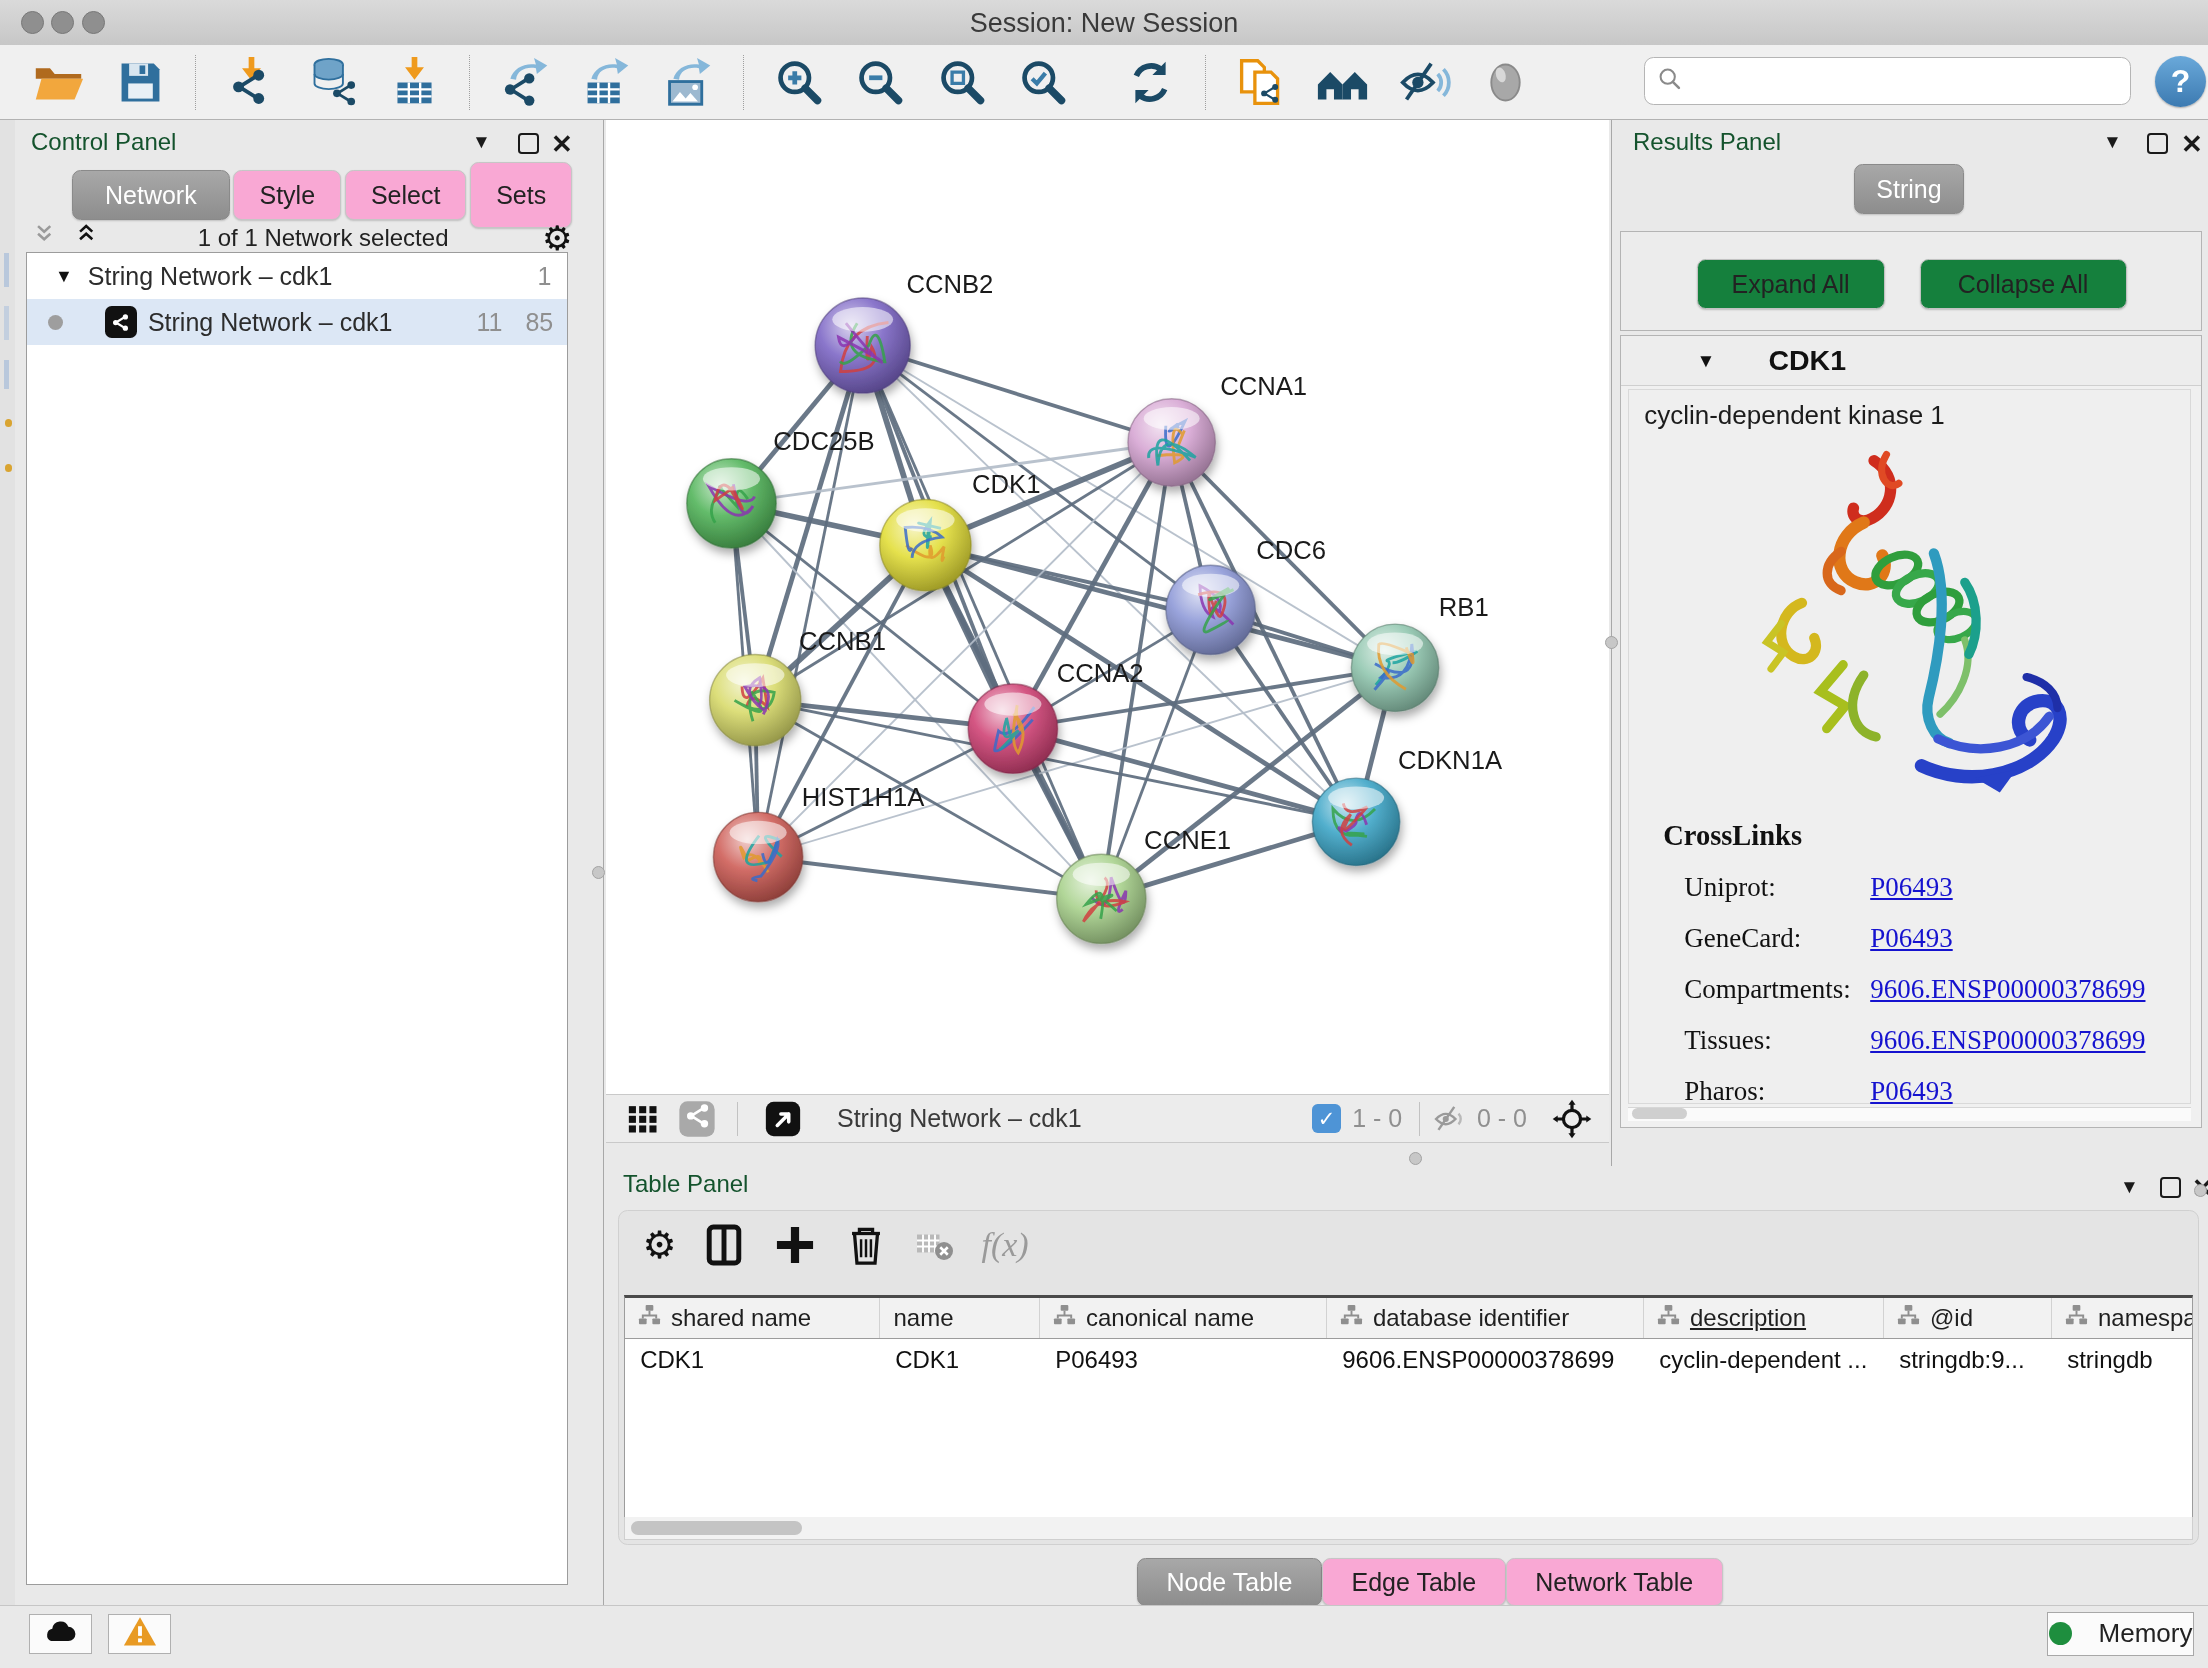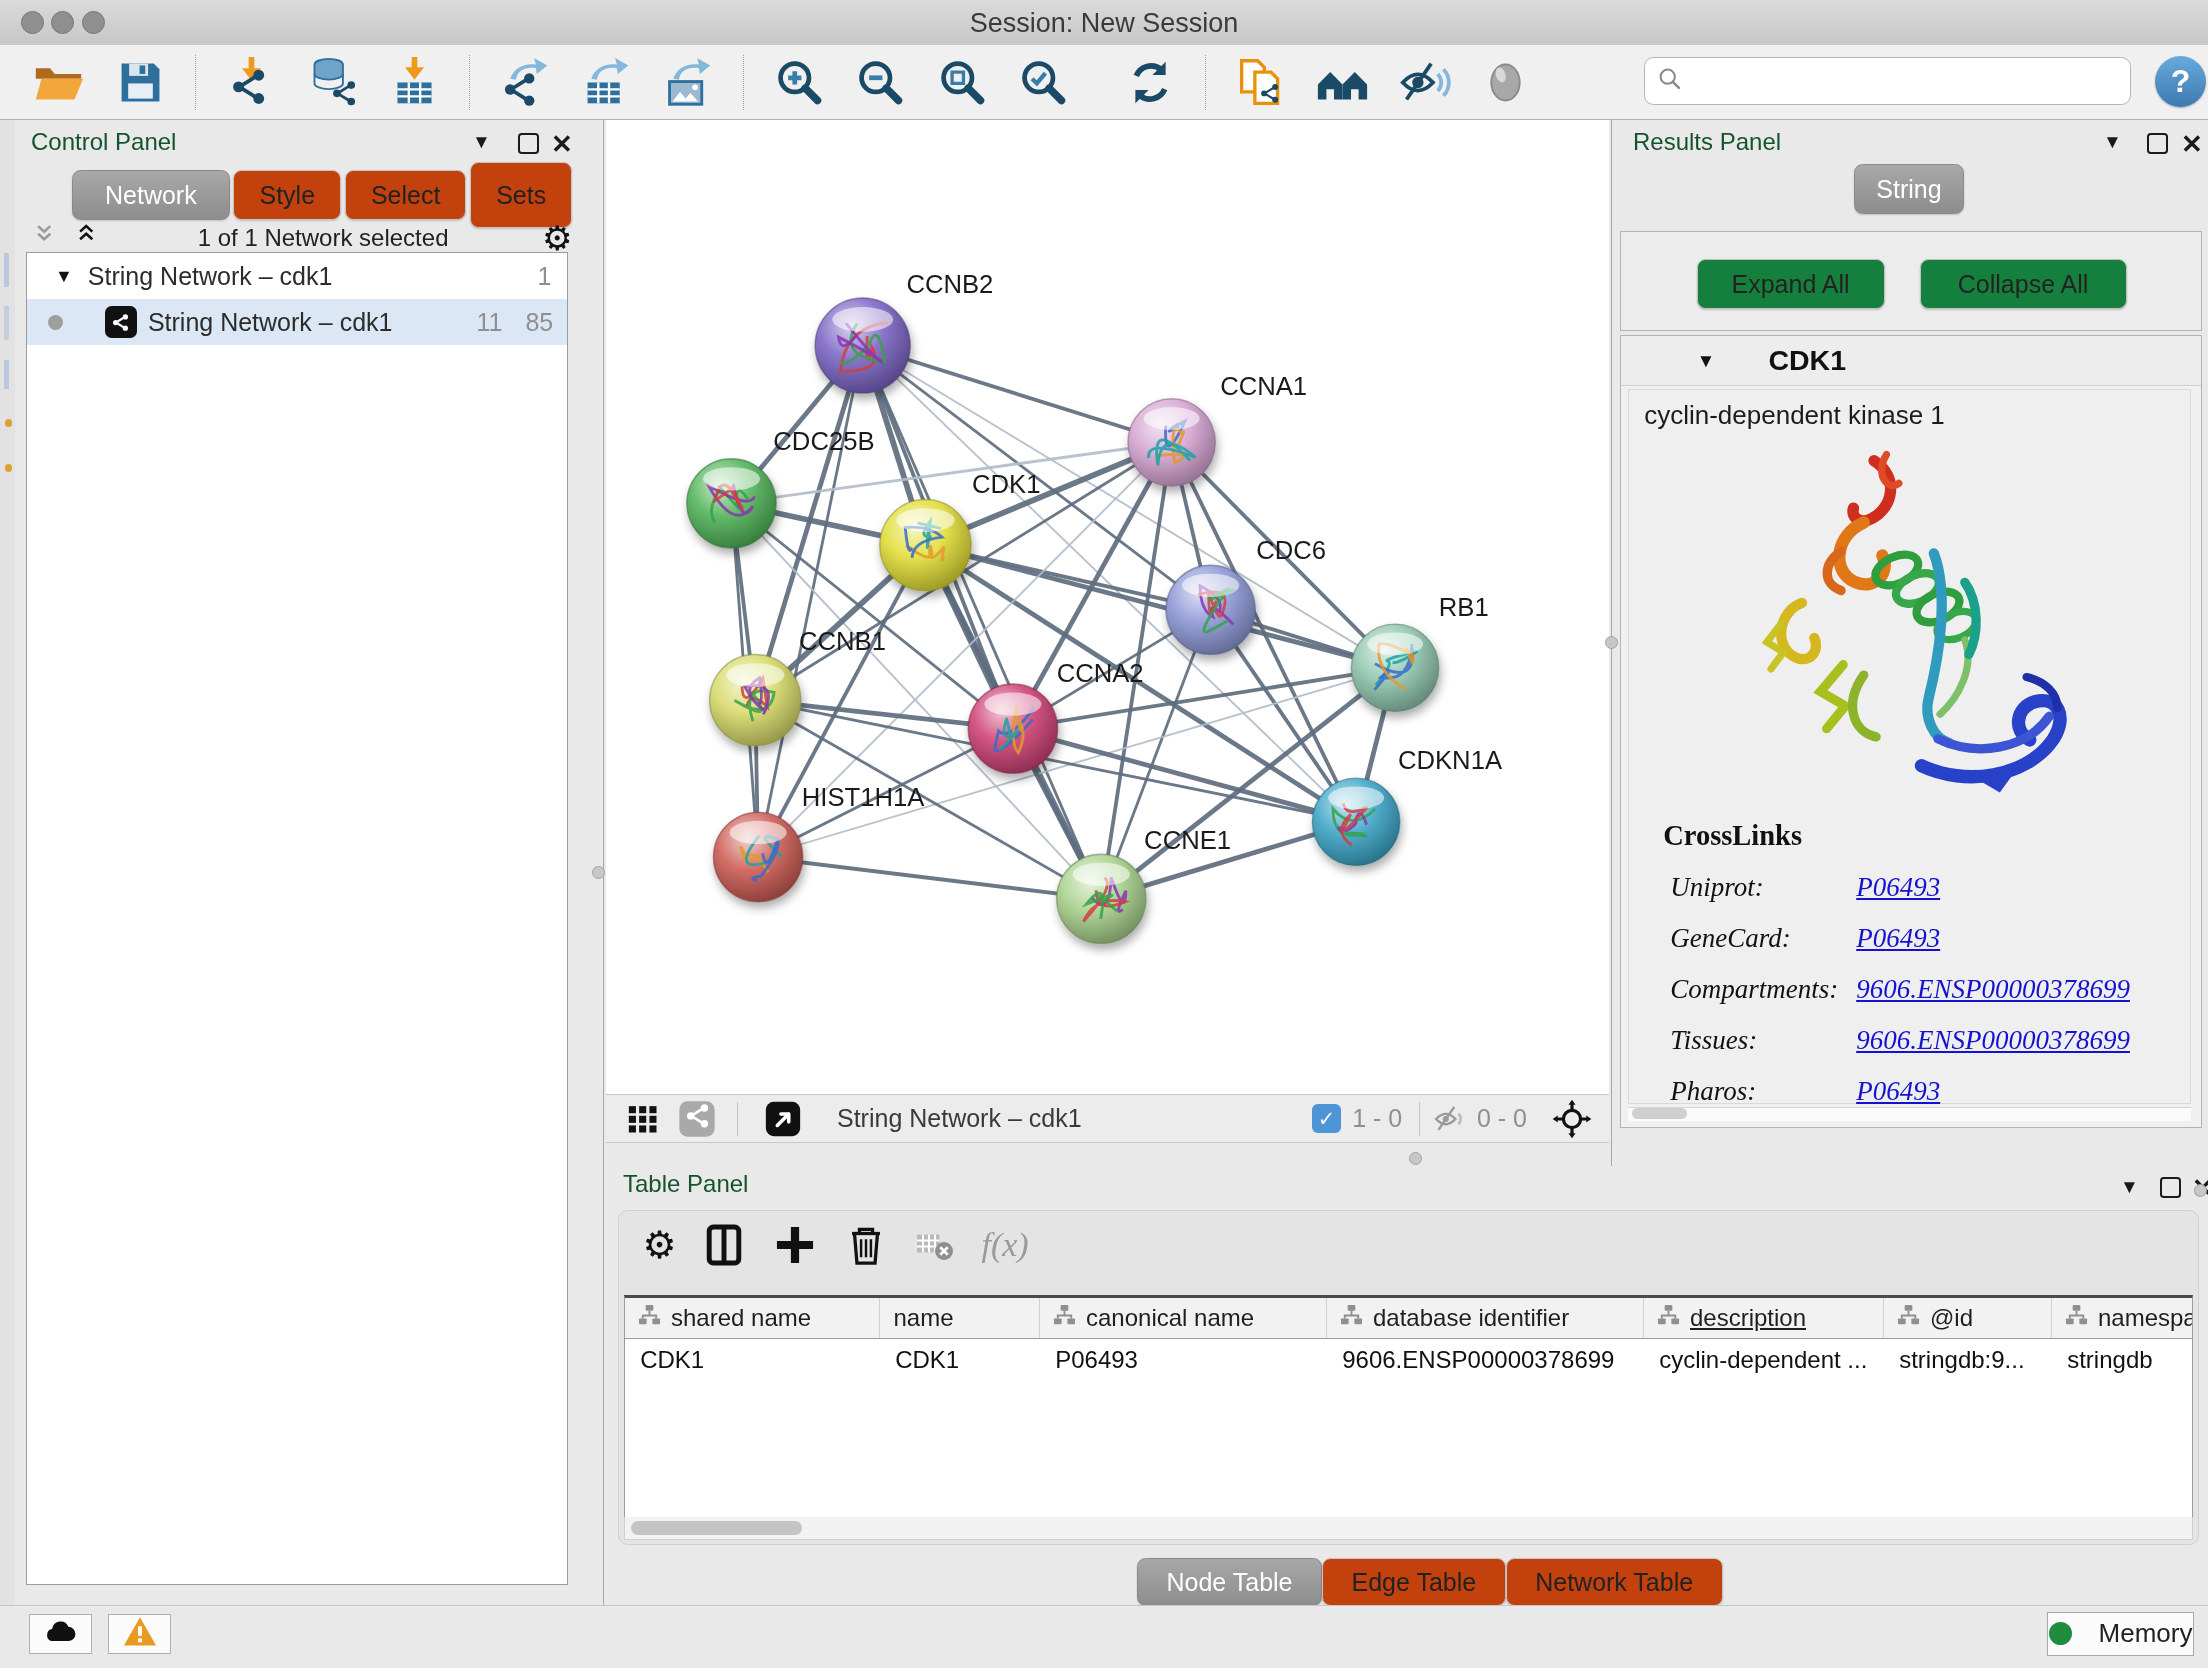--- a/index.html
+++ b/index.html
@@ -4,21 +4,21 @@
 <style>
   html,body{margin:0;padding:0;background:#e9e9e9;}
   #app{position:relative;width:2208px;height:1668px;overflow:hidden;
        font-family:"Liberation Sans",sans-serif;color:#2c2c2c;}
   .abs{position:absolute;}
   .hc{display:flex;align-items:center;}
   .vline-dot{border-left:1.9px dotted #9f9f9f;height:55px;}
   .panel-title{font-size:24px;color:#14532d;}
   .win-btn{font-size:23px;color:#1a1a1a;cursor:default;}
   .tab{display:flex;align-items:center;justify-content:center;font-size:25px;
-       border-radius:8.6px;border:1px solid #c6c6c6;background:#c2410c;color:#222;
+       border-radius:8.6px;border:1px solid #c6c6c6;background:#f9a8d4;color:#222;
        box-shadow:0 1px 1.9px rgba(0,0,0,.18);}
   .tab.sel{background:linear-gradient(#a8a8a8,#8d8d8d);color:#fff;border-color:#8a8a8a;}
   .btn{display:flex;align-items:center;justify-content:center;font-size:25px;
        background:#15803d;border:1px solid #c2c2c2;border-radius:8.6px;color:#222;
        box-shadow:0 1px 1.9px rgba(0,0,0,.2);}
   .graytxt{color:#8f8f8f;}
   .icon-btn{display:flex;align-items:center;justify-content:center;}
   .serif{font-family:"Liberation Serif",serif;}
   a.xlink{color:#1512cf;text-decoration:underline;font-family:"Liberation Serif",serif;}
   .hdrcell{display:flex;align-items:center;gap:9.5px;padding-left:13.3px;box-sizing:border-box;
@@ -622,21 +622,21 @@
             <path d="M238 196 C248 222,232 252,214 268" stroke="#7ec06a" stroke-width="7"></path>
             <path d="M238 140 C252 160,252 190,242 210" stroke="#1ba08c" stroke-width="9"></path>
             <path d="M208 112 C223 152,213 212,203 252 C198 272,208 292,223 296" stroke="#2f9bbf" stroke-width="10"></path>
             <path d="M196 318 C238 338,298 330,324 292 C338 270,328 250,306 256 C288 261,284 284,301 293" stroke="#2741c8" stroke-width="13"></path>
             <path d="M212 292 C250 310,298 302,320 270" stroke="#3c55d4" stroke-width="9"></path>
             <path d="M298 232 C316 236,328 248,328 262" stroke="#1f2fa8" stroke-width="8"></path>
             <path d="M248 330 l40 -8 l-16 22 z" fill="#2741c8" stroke="none"></path>
           </g>
         </svg>
         <div class="abs serif" style="left:34px;top:430px;font-size:28.5px;font-weight:bold;color:#111;">CrossLinks</div>
-        <div class="abs" id="crosslinks-rows" style="left:41px;top:472px;width:495px;font-style:italic;">
+        <div class="abs" id="crosslinks-rows" style="left:55px;top:472px;width:495px;">
             <div class="hc" style="height: 51px;">
               <span class="serif" style="width:186px;font-size:27px;color:#111;">Uniprot:</span>
   <a class="xlink" href="#" style="font-size:27px;">P06493</a>
             </div>
             <div class="hc" style="height: 51px;">
               <span class="serif" style="width:186px;font-size:27px;color:#111;">GeneCard:</span>
   <a class="xlink" href="#" style="font-size:27px;">P06493</a>
             </div>
             <div class="hc" style="height: 51px;">
               <span class="serif" style="width:186px;font-size:27px;color:#111;">Compartments:</span>

